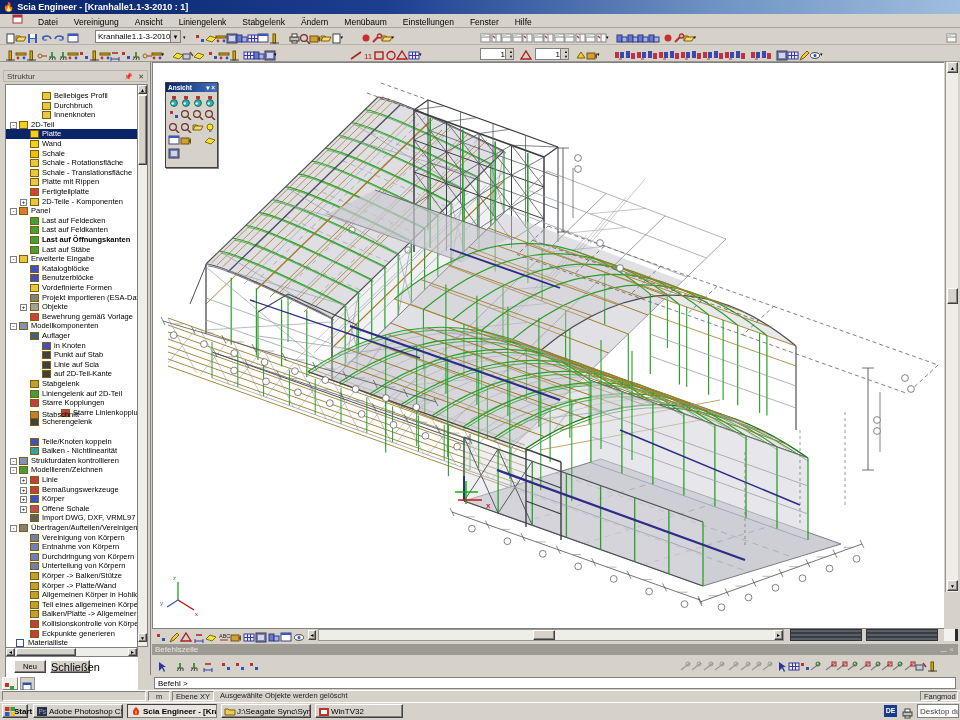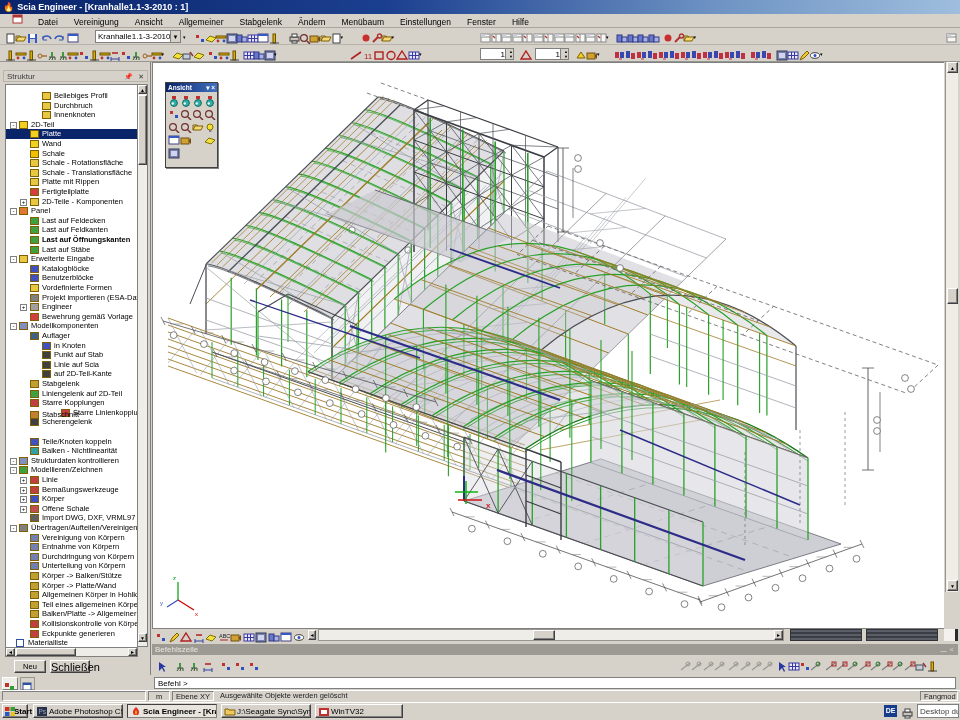--- a/index.html
+++ b/index.html
@@ -2,34 +2,34 @@
 <html><head><meta charset="utf-8"><style>
 *{margin:0;padding:0;box-sizing:border-box;font-family:"Liberation Sans",sans-serif}
 body{width:960px;height:720px;position:relative;background:#d6d2ca;overflow:hidden}
 .abs{position:absolute}
 .ttl{left:0;top:0;width:960px;height:14px;background:linear-gradient(to right,#0a246a 0%,#1b3f8f 40%,#6f94c4 75%,#9fbede 100%);color:#fff;font-size:9px;font-weight:bold;line-height:14px}
 .menu{left:0;top:14px;width:960px;height:14px;background:#d6d2ca;font-size:8.5px;color:#000;border-bottom:1px solid #aaa69e}
 .menu span{display:inline-block;margin:0 8px;line-height:14px}
 .tb{background:#d6d2ca}
 .panel{left:0;top:62px;width:151px;height:613px;background:#d6d2ca;border-right:1px solid #808080}
 .ptitle{left:3px;top:70px;width:145px;height:12px;font-size:8px;color:#3a3a3a;line-height:12px;padding-left:3px;border:1px solid #b8b4ac;background:#d6d2ca}
-.tree{left:5px;top:84px;width:133px;height:564px;background:#fff;border:1px solid #808080;border-right:none;font-size:7.5px;overflow:hidden}
+.tree{left:5px;top:84px;width:133px;height:637px;background:#fff;border:1px solid #808080;border-right:none;font-size:7.5px;overflow:hidden}
 .vsb{left:137px;top:84px;width:11px;height:563px;background:#efede8;border:1px solid #808080}
 .row{position:absolute;height:10px;line-height:10px;white-space:nowrap;color:#000}
 .btn{position:absolute;background:#d6d2ca;border:1px solid #404040;border-top-color:#fff;border-left-color:#fff;box-shadow:inset -1px -1px 0 #808080;font-size:8px;text-align:center}
 .sunk{border:1px solid #fff;border-top-color:#808080;border-left-color:#808080}
 .canvas{left:152px;top:62px;width:792px;height:566px;background:#fff;border-left:1px solid #808080;border-top:1px solid #808080}
 .cap{background:#9c9a92;color:#e8e6e0;font-size:8px}
 .sb{background:#d6d2ca;font-size:7.5px;color:#222}
 </style></head><body>
 <div class="abs ttl"><span style="margin-left:3px">🔥</span><span style="margin-left:3px">Scia Engineer - [Kranhalle1.1-3-2010 : 1]</span></div>
 <div class="abs menu"><span style="margin-left:12px;width:10px"><svg width="11" height="11">
         <rect x="1" y="1" width="9" height="8" fill="#fff" stroke="#b03030"></rect>
         <rect x="1" y="1" width="9" height="2.5" fill="#b03030"></rect>
-      </svg></span><span>Datei</span><span>Vereinigung</span><span>Ansicht</span><span>Allgemeiner</span><span>Stabgelenk</span><span>Ändern</span><span>Menübaum</span><span>Einstellungen</span><span>Fenster</span><span>Hilfe</span></div>
+      </svg></span><span>Datei</span><span>Vereinigung</span><span>Ansicht</span><span>Liniengelenk</span><span>Stabgelenk</span><span>Ändern</span><span>Menübaum</span><span>Einstellungen</span><span>Fenster</span><span>Hilfe</span></div>
 <div class="abs tb" style="left:0;top:28px;width:960px;height:17px;border-bottom:1px solid #b8b4ac"></div>
 <div class="abs tb" style="left:0;top:45px;width:960px;height:17px;border-bottom:1px solid #989690"></div>
 <div class="abs" style="left:4px;top:30px;width:11px;height:13px;"><svg width="13" height="11">
       <rect x="3" y="1" width="7" height="9" fill="#fff" stroke="#404040"></rect>
     </svg></div>
 <div class="abs" style="left:15px;top:30px;width:11px;height:13px;"><svg width="13" height="11">
       <path d="M1,8 L3,4 L11,4 L9,8 Z" fill="#f7d978" stroke="#806000"></path>
       <path d="M1,8 L1,3 L5,3 L6,4" fill="none" stroke="#806000"></path>
     </svg></div>
 <div class="abs" style="left:26px;top:30px;width:11px;height:13px;"><svg width="13" height="11">
@@ -522,21 +522,21 @@
       <span style="position:absolute;left:24px;top:1px;width:9px;height:8px;background:#e8c840;border:1px solid #806000"></span>
       <span style="position:absolute;left:36px;top:0px">Vordefinierte Formen</span>
     </div>
     <div class="row" style="left:0;top:207.59999999999994px;width:133px;">
       <span style="position:absolute;left:24px;top:1px;width:9px;height:8px;background:#808080;border:1px solid #806000"></span>
       <span style="position:absolute;left:36px;top:0px">Projekt importieren (ESA-Datei)</span>
     </div>
     <div class="row" style="left:0;top:217.19999999999993px;width:133px;">
       <span style="position:absolute;left:14px;top:2px;width:7px;height:7px;border:1px solid #808080;background:#fff;font-size:6px;line-height:5px;text-align:center">+</span>
       <span style="position:absolute;left:24px;top:1px;width:9px;height:8px;background:#a0a0a0;border:1px solid #806000"></span>
-      <span style="position:absolute;left:36px;top:0px">Engineer</span>
+      <span style="position:absolute;left:36px;top:0px">Objekte</span>
     </div>
     <div class="row" style="left:0;top:226.79999999999993px;width:133px;">
       <span style="position:absolute;left:24px;top:1px;width:9px;height:8px;background:#d04040;border:1px solid #806000"></span>
       <span style="position:absolute;left:36px;top:0px">Bewehrung gemäß Vorlage</span>
     </div>
     <div class="row" style="left:0;top:236.39999999999992px;width:133px;">
       <span style="position:absolute;left:4px;top:2px;width:7px;height:7px;border:1px solid #808080;background:#fff;font-size:6px;line-height:5px;text-align:center">-</span>
       <span style="position:absolute;left:13px;top:1px;width:9px;height:8px;background:#8090c0;border:1px solid #806000"></span>
       <span style="position:absolute;left:25px;top:0px">Modellkomponenten</span>
     </div>

